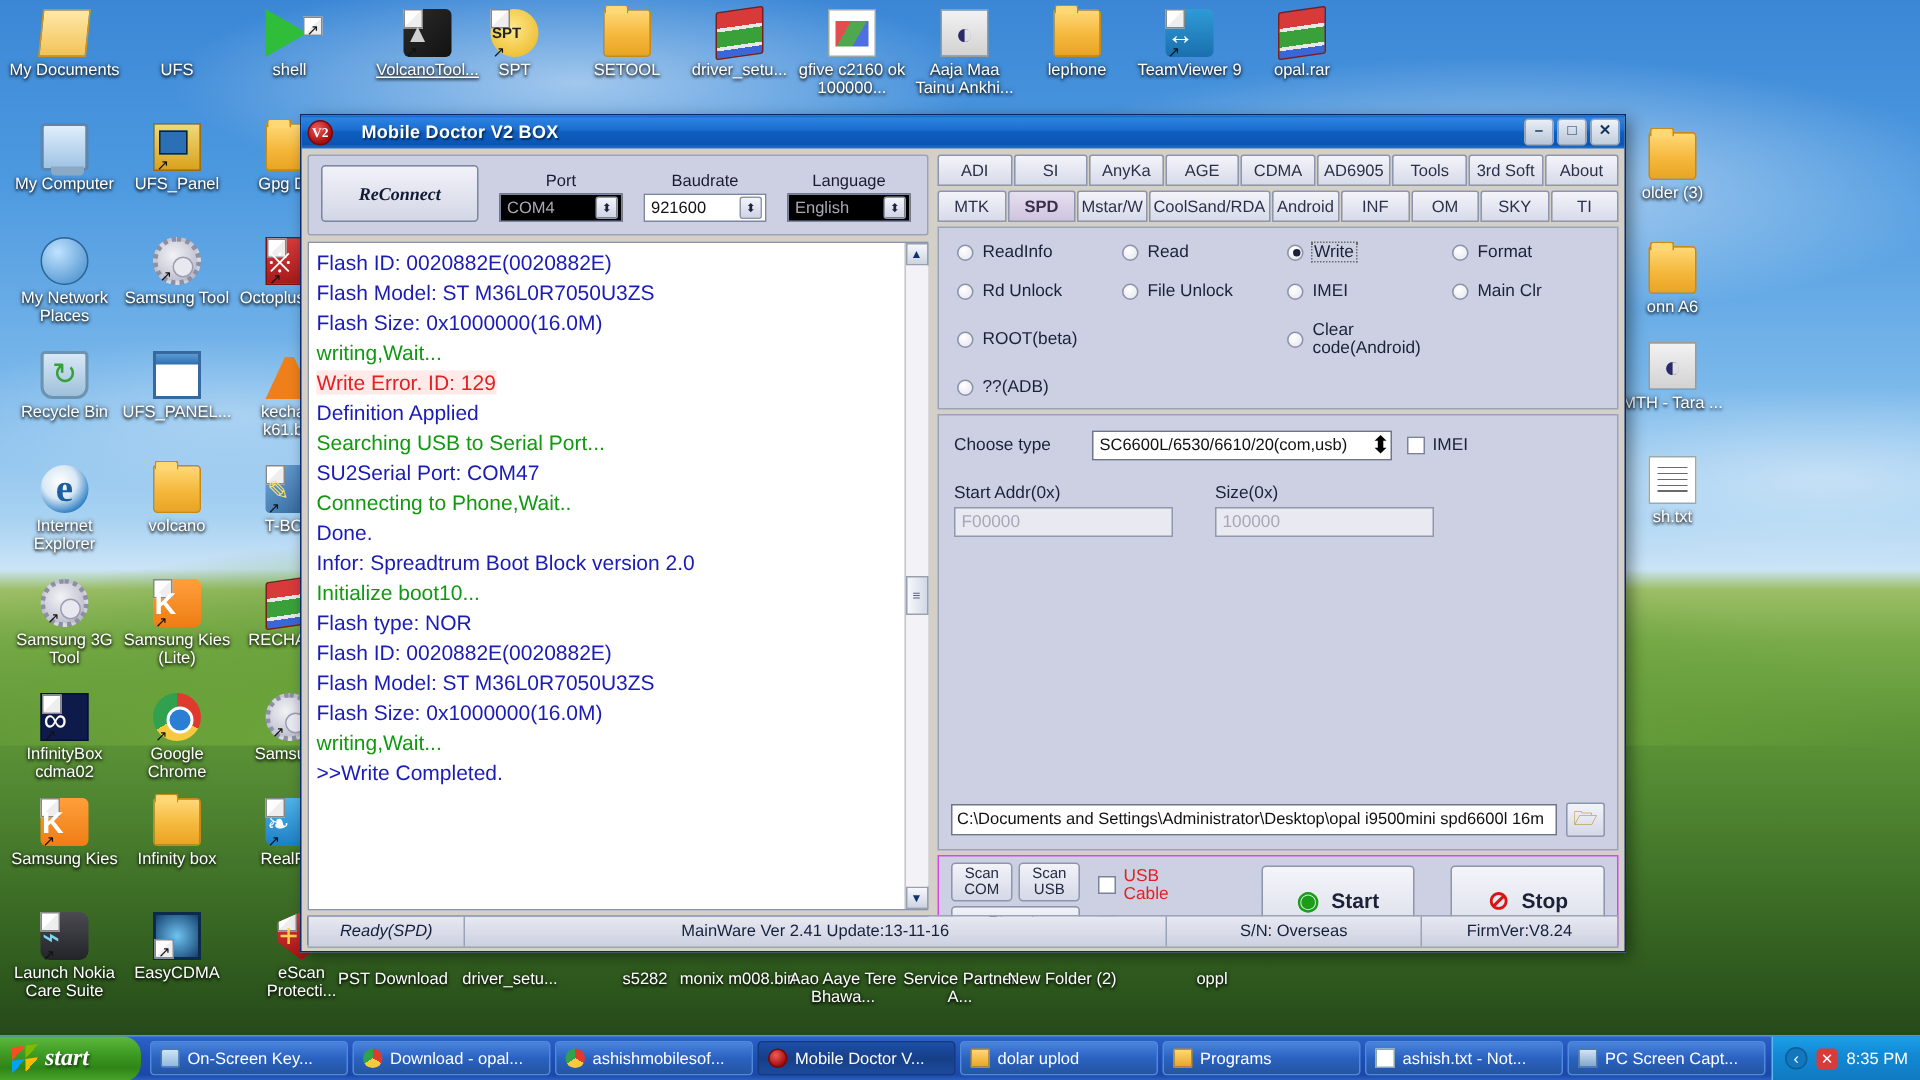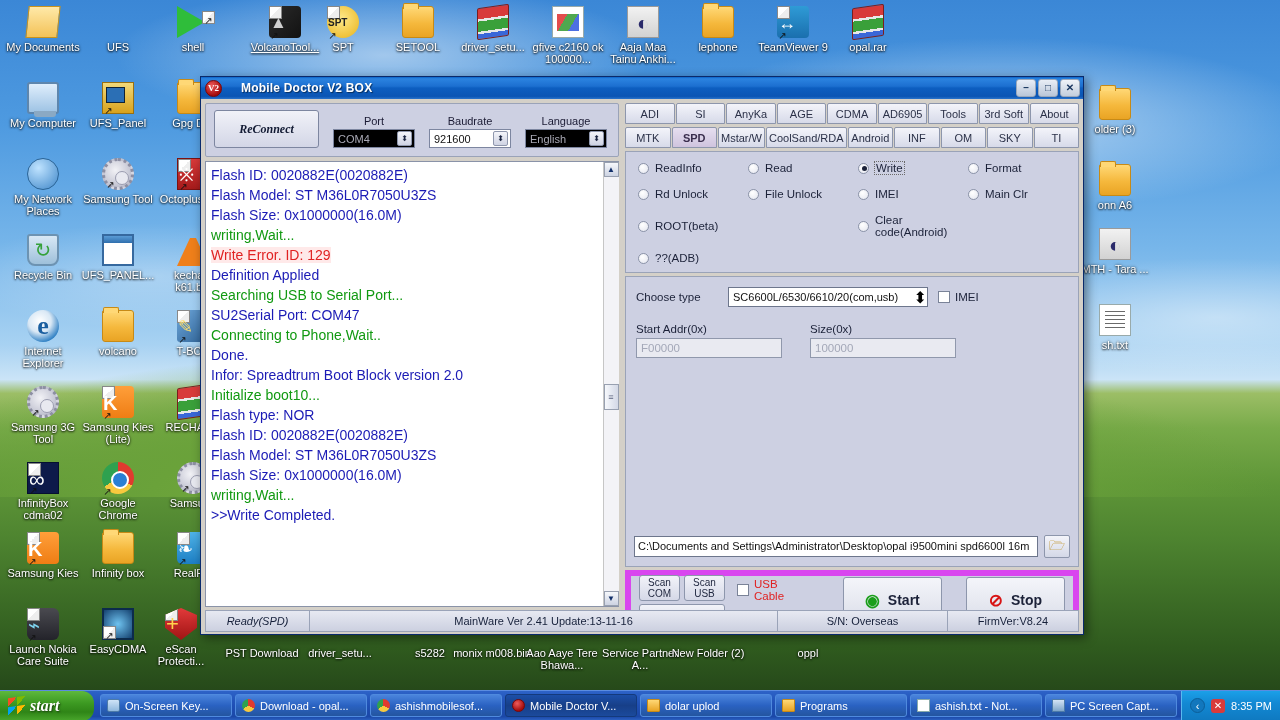--- a/index.html
+++ b/index.html
@@ -283,21 +283,21 @@
     font-size:11px;color:#111;padding-left:3px;line-height:19px;overflow:hidden;white-space:nowrap;
   }
   .browse{
     width:26px;height:23px;border:1px solid #8d96ac;border-radius:2px;
     background:linear-gradient(to bottom,#f3f4fa,#d4d8e7);
     display:flex;align-items:center;justify-content:center;font-size:13px;color:#b8860b;cursor:pointer;
   }
 
   
   .actionbar{
-    height:60px;border:6px solid #d946ef;background:#cdd0e2;
+    height:60px;border:1px solid #d946ef;background:#cdd0e2;
     display:flex;align-items:center;padding:5px 8px;gap:10px;
   }
   .scanblock{display:flex;flex-direction:column;gap:3px;}
   .scantop{display:flex;gap:4px;}
   .smallbtn{
     width:41px;height:26px;border:1px solid #8d96ac;border-radius:3px;
     background:linear-gradient(to bottom,#f2f3f9,#d5d8e7);
     font-size:10px;line-height:11px;color:#232a42;display:flex;flex-direction:column;
     align-items:center;justify-content:center;cursor:pointer;
   }
@@ -507,21 +507,21 @@
         <span class="lbl">RealPla</span>
       </div>
       <div class="icon" style="left: 6px; top: 608px;">
         <span class="glyph g-nokia shortcut"></span>
         <span class="lbl">Launch Nokia Care Suite</span>
       </div>
       <div class="icon" style="left: 81px; top: 608px;">
         <span class="glyph g-easycdma shortcut"></span>
         <span class="lbl">EasyCDMA</span>
       </div>
-      <div class="icon" style="left: 144px; top: 608px;">
+      <div class="icon" style="left: 164px; top: 608px;">
         <span class="glyph g-escan shortcut"></span>
         <span class="lbl">eScan Protecti...</span>
       </div>
     </div>
   <div id="desktop-right-icons">
       <div class="icon" style="left: 1078px; top: 88px; width: 74px;">
         <span class="glyph f-folder"></span>
         <span class="lbl">older (3)</span>
       </div>
       <div class="icon" style="left: 1078px; top: 164px; width: 74px;">

